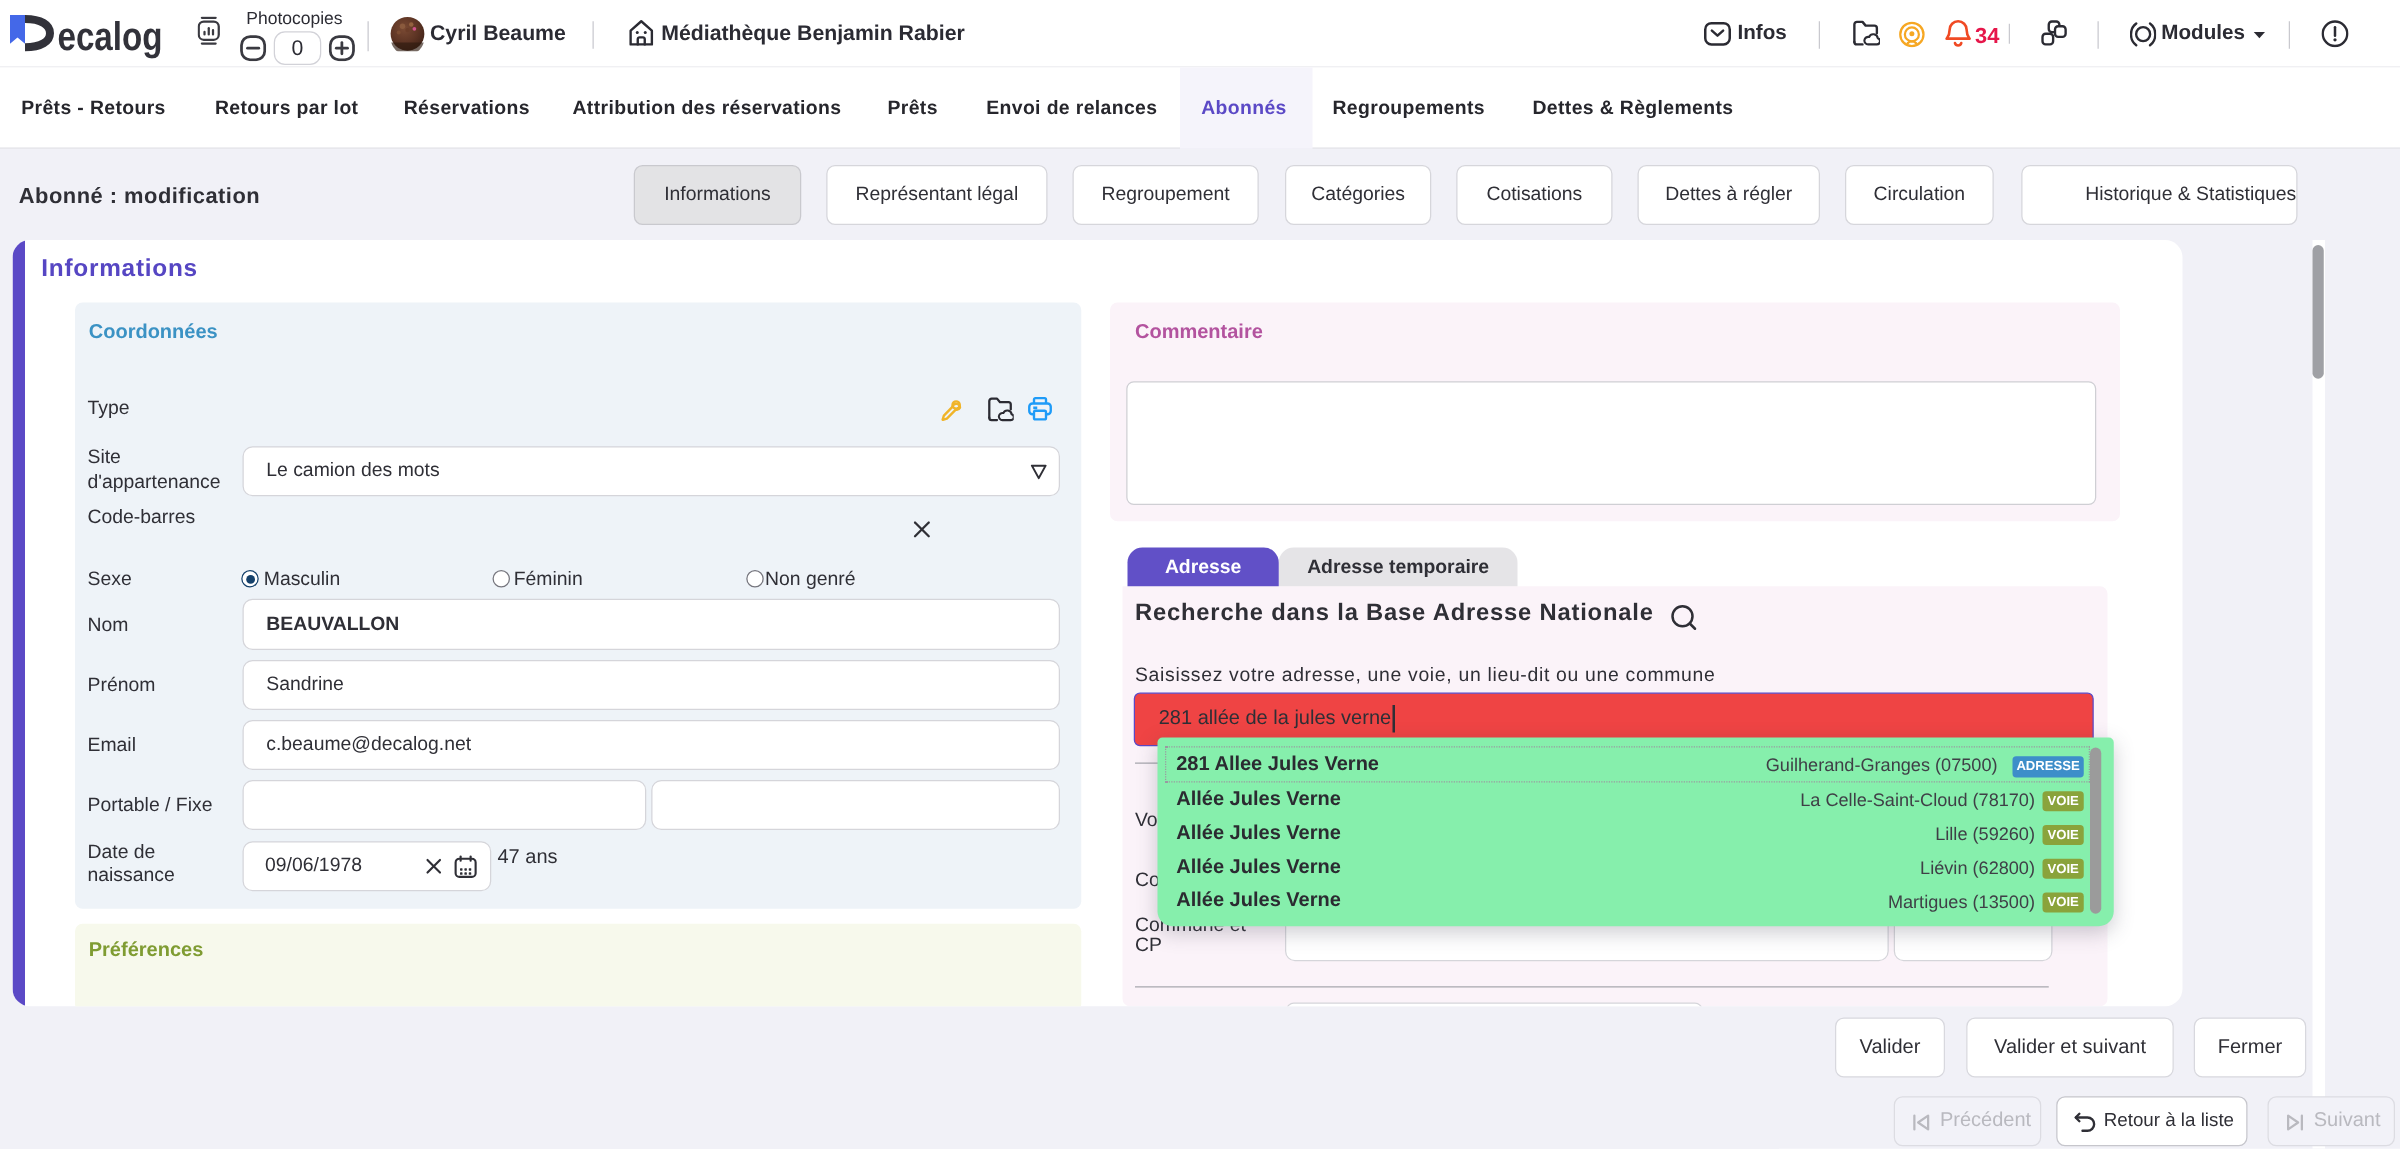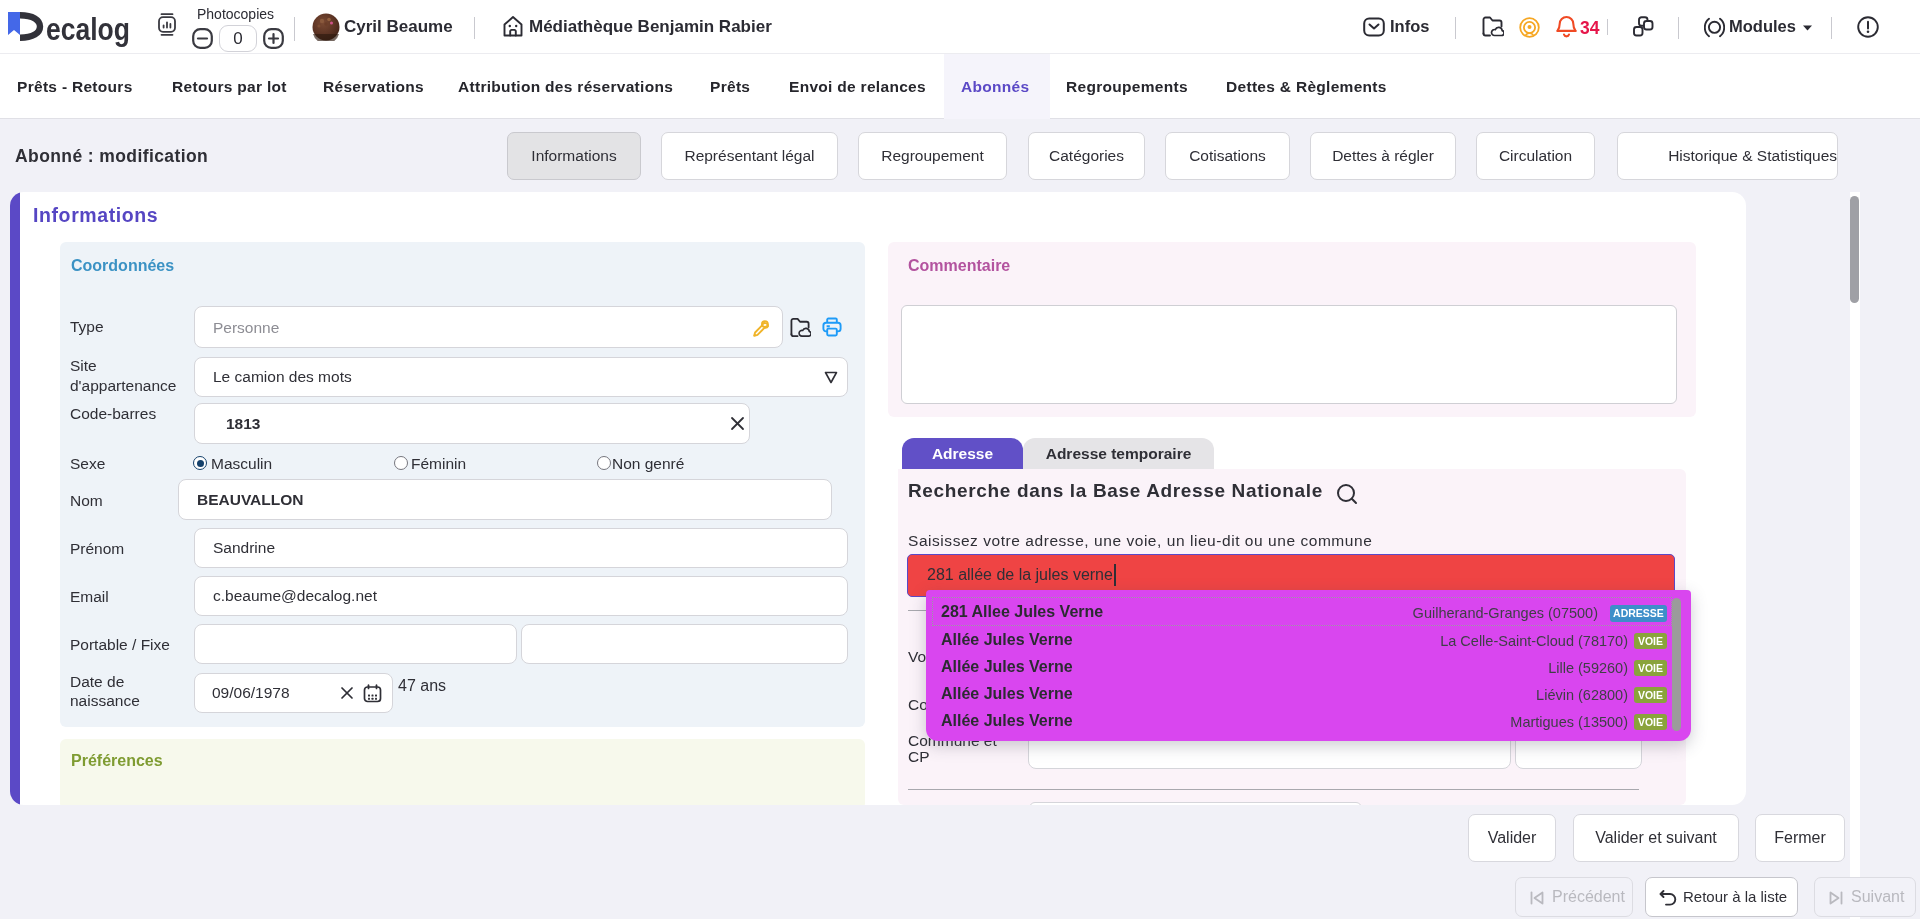--- a/index.html
+++ b/index.html
@@ -172,23 +172,20 @@
 </div>
 
 <div class="card" id="card">
   <div class="pbar"></div>
   <div class="abs" style="left:23px;top:12px;font-size:19.5px;font-weight:bold;color:#5646c3;letter-spacing:.6px;">Informations</div>
 
   <div class="panel" style="left:50px;top:50px;width:805px;height:485px;background:#eef3f8;"></div>
   <div class="phead" style="left:61px;top:65px;color:#3b92c4;">Coordonnées</div>
 
   <div class="lbl" style="left:60px;top:126px;">Type</div>
-  <div class="inp" style="left:184px;top:114px;width:589px;height:42px;">
-      <span class="txt" style="top:12px;color:#8d8d94;">Personne</span>
-    </div>
   <svg class="abs" style="left:742px;top:127px;" width="18" height="18" viewBox="0 0 18 18">
     <g fill="none" stroke="#f0b429" stroke-width="1.9" stroke-linecap="round" stroke-linejoin="round">
       <path d="M10.1 6.3 L3.1 13.5 l-1 3.2 0.2 0.2 3.2 -1 L12.6 8.7"></path>
       <path d="M10.1 6.3 a3 3 0 0 1 5.9 0.9 a3 3 0 0 1 -3.4 1.5"></path>
       <circle cx="12.9" cy="5" r="2.9"></circle>
     </g>
   </svg>
   <svg class="abs" style="left:780px;top:125px;" width="21" height="21" viewBox="0 0 22 21">
     <path d="M1.5 17.5 V3.5 a2 2 0 0 1 2 -2 h4.5 l2.5 3 h7 a2 2 0 0 1 2 2 v4" fill="none" stroke="#2b2b33" stroke-width="1.9" stroke-linecap="round" stroke-linejoin="round"></path>
     <path d="M1.5 17.5 a2 2 0 0 0 2 2 h4.5" fill="none" stroke="#2b2b33" stroke-width="1.9" stroke-linecap="round"></path>
@@ -206,41 +203,38 @@
   <div class="lbl" style="left:60px;top:165px;">Site</div>
   <div class="lbl" style="left:60px;top:185px;">d'appartenance</div>
   <div class="inp" style="left:184px;top:165px;width:654px;height:40px;">
       <span class="txt" style="top:10px;">Le camion des mots</span>
     </div>
   <svg class="abs" style="left:814px;top:179px;" width="14" height="13" viewBox="0 0 14 13">
       <path d="M1.5 1.5 h11 l-5.5 10 z" fill="none" stroke="#2f2f36" stroke-width="1.6" stroke-linejoin="round"></path>
     </svg>
 
   <div class="lbl" style="left:60px;top:213px;">Code-barres</div>
-  <div class="inp" style="left:184px;top:211px;width:556px;height:41px;">
-      <span class="txt" style="left:31px;top:11px;font-weight:bold;">1813</span>
-    </div>
   <svg class="abs" style="left:720px;top:224px;" width="15" height="15" viewBox="0 0 15 15">
       <g stroke="#2f2f36" stroke-width="1.8" stroke-linecap="round">
         <line x1="2" y1="2" x2="13" y2="13"></line>
         <line x1="13" y1="2" x2="2" y2="13"></line>
       </g>
     </svg>
 
   <div class="lbl" style="left:60px;top:263px;">Sexe</div>
   <div class="abs" style="left:183px;top:264px;width:14px;height:14px;border-radius:50%;border:1.6px solid #15416b;background:#fff;"></div>
   <div class="abs" style="left:186.5px;top:267.5px;width:7px;height:7px;border-radius:50%;background:#15416b;"></div>
   <div class="lbl" style="left:201px;top:263px;">Masculin</div>
   <div class="abs" style="left:384px;top:264px;width:14px;height:14px;border-radius:50%;border:1.4px solid #76767e;background:#fff;"></div>
   <div class="lbl" style="left:401px;top:263px;">Féminin</div>
   <div class="abs" style="left:587px;top:264px;width:14px;height:14px;border-radius:50%;border:1.4px solid #76767e;background:#fff;"></div>
   <div class="lbl" style="left:602px;top:263px;">Non genré</div>
 
   <div class="lbl" style="left:60px;top:300px;">Nom</div>
-  <div class="inp" style="left:168px;top:287px;width:654px;height:41px;">
+  <div class="inp" style="left:184px;top:287px;width:654px;height:41px;">
       <span class="txt" style="top:11px;font-weight:bold;">BEAUVALLON</span>
     </div>
 
   <div class="lbl" style="left:60px;top:348px;">Prénom</div>
   <div class="inp" style="left:184px;top:336px;width:654px;height:40px;">
       <span class="txt" style="top:10px;">Sandrine</span>
     </div>
 
   <div class="lbl" style="left:60px;top:396px;">Email</div>
   <div class="inp" style="left:184px;top:384px;width:654px;height:40px;">
@@ -306,21 +300,21 @@
   <div class="inp" style="left:1018px;top:448px;width:660px;height:40px;"></div>
   <div class="lbl" style="left:898px;top:504px;">Complément</div>
   <div class="inp" style="left:1018px;top:496px;width:660px;height:40px;"></div>
   <div class="lbl" style="left:898px;top:540px;">Commune et</div>
   <div class="lbl" style="left:898px;top:556px;">CP</div>
   <div class="inp" style="left:1018px;top:537px;width:483px;height:40px;"></div>
   <div class="inp" style="left:1505px;top:537px;width:127px;height:40px;"></div>
   <div class="abs" style="left:898px;top:597px;width:731px;height:1px;background:#a8a8ae;"></div>
   <div class="inp" style="left:1019px;top:610px;width:333px;height:12px;"></div>
 
-  <div class="abs" style="left:916px;top:398px;width:765px;height:151px;background:#d946ef;border-radius:4px 4px 12px 12px;box-shadow:0 5px 16px rgba(60,60,80,.25);z-index:3;">
+  <div class="abs" style="left:916px;top:398px;width:765px;height:151px;background:#86efac;border-radius:4px 4px 12px 12px;box-shadow:0 5px 16px rgba(60,60,80,.25);z-index:3;">
     <div class="abs" style="left:6px;top:7px;width:740px;height:29px;border:1px dotted #9a9aa0;"></div>
     <div class="abs" style="left:15px;top:13px;font-size:16px;font-weight:bold;color:#2b2b31;">281 Allee Jules Verne</div>
     <div class="abs" style="right:93px;top:15px;font-size:14.5px;color:#3f3f46;">Guilherand-Granges (07500)</div>
     <div class="badge" style="left:684px;top:15px;width:57px;height:17px;line-height:17px;background:#3d8ec9;">ADRESSE</div>
 
     <div class="abs" style="left:15px;top:41px;font-size:16px;font-weight:bold;color:#2b2b31;">Allée Jules Verne</div>
     <div class="abs" style="right:63px;top:43px;font-size:14.5px;color:#3f3f46;">La Celle-Saint-Cloud (78170)</div>
     <div class="badge" style="left:708px;top:43px;width:33px;height:16px;line-height:16px;background:#8aa33b;">VOIE</div>
 
     <div class="abs" style="left:15px;top:68px;font-size:16px;font-weight:bold;color:#2b2b31;">Allée Jules Verne</div>

